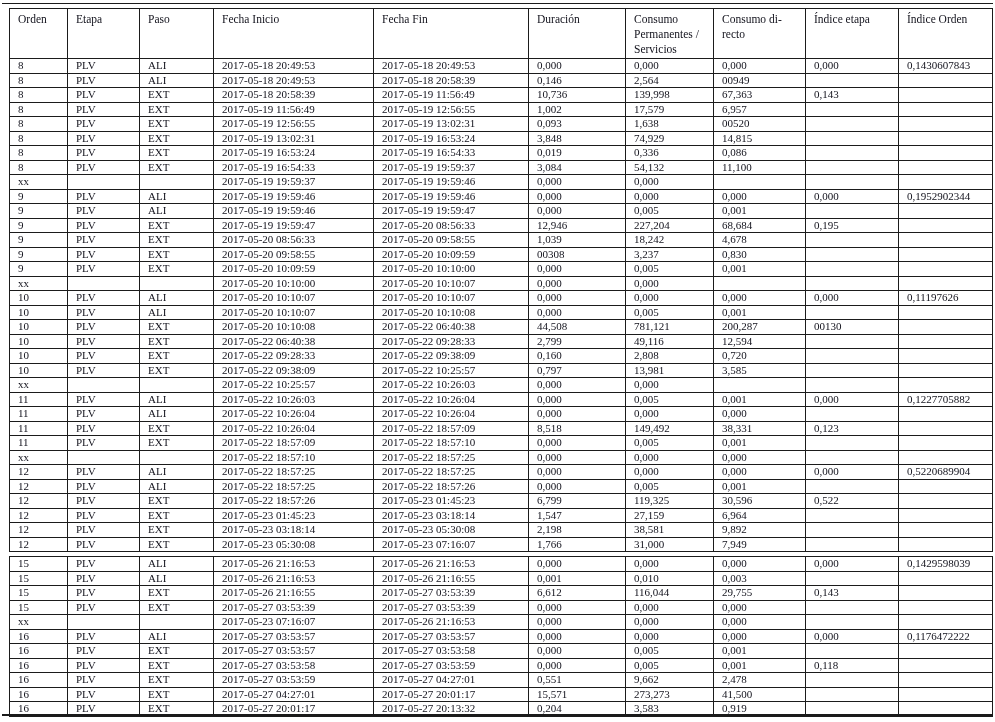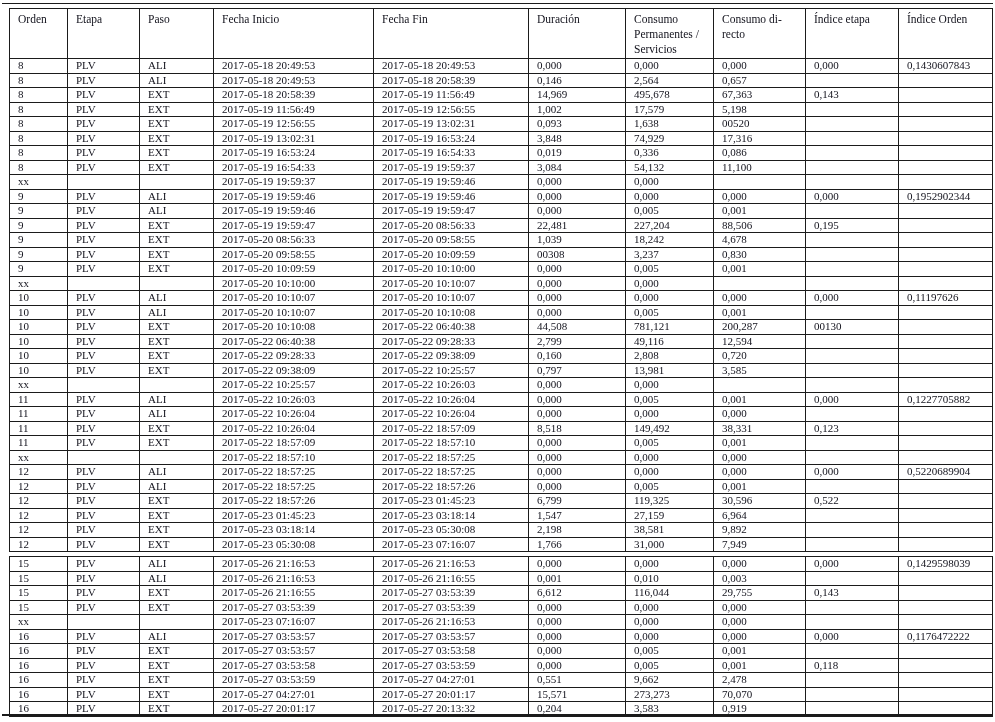--- a/index.html
+++ b/index.html
@@ -114,45 +114,45 @@
         <td>0,1430607843</td>
       </tr>
       <tr>
         <td>8</td>
         <td>PLV</td>
         <td>ALI</td>
         <td>2017-05-18 20:49:53</td>
         <td>2017-05-18 20:58:39</td>
         <td>0,146</td>
         <td>2,564</td>
-        <td>0,657</td>
+        <td>00949</td>
         <td></td>
         <td></td>
       </tr>
       <tr>
         <td>8</td>
         <td>PLV</td>
         <td>EXT</td>
         <td>2017-05-18 20:58:39</td>
         <td>2017-05-19 11:56:49</td>
-        <td>14,969</td>
-        <td>495,678</td>
+        <td>10,736</td>
+        <td>139,998</td>
         <td>67,363</td>
         <td>0,143</td>
         <td></td>
       </tr>
       <tr>
         <td>8</td>
         <td>PLV</td>
         <td>EXT</td>
         <td>2017-05-19 11:56:49</td>
         <td>2017-05-19 12:56:55</td>
         <td>1,002</td>
         <td>17,579</td>
-        <td>5,198</td>
+        <td>6,957</td>
         <td></td>
         <td></td>
       </tr>
       <tr>
         <td>8</td>
         <td>PLV</td>
         <td>EXT</td>
         <td>2017-05-19 12:56:55</td>
         <td>2017-05-19 13:02:31</td>
         <td>0,093</td>
@@ -162,21 +162,21 @@
         <td></td>
       </tr>
       <tr>
         <td>8</td>
         <td>PLV</td>
         <td>EXT</td>
         <td>2017-05-19 13:02:31</td>
         <td>2017-05-19 16:53:24</td>
         <td>3,848</td>
         <td>74,929</td>
-        <td>17,316</td>
+        <td>14,815</td>
         <td></td>
         <td></td>
       </tr>
       <tr>
         <td>8</td>
         <td>PLV</td>
         <td>EXT</td>
         <td>2017-05-19 16:53:24</td>
         <td>2017-05-19 16:54:33</td>
         <td>0,019</td>
@@ -232,23 +232,23 @@
         <td>0,001</td>
         <td></td>
         <td></td>
       </tr>
       <tr>
         <td>9</td>
         <td>PLV</td>
         <td>EXT</td>
         <td>2017-05-19 19:59:47</td>
         <td>2017-05-20 08:56:33</td>
-        <td>22,481</td>
+        <td>12,946</td>
         <td>227,204</td>
-        <td>88,506</td>
+        <td>68,684</td>
         <td>0,195</td>
         <td></td>
       </tr>
       <tr>
         <td>9</td>
         <td>PLV</td>
         <td>EXT</td>
         <td>2017-05-20 08:56:33</td>
         <td>2017-05-20 09:58:55</td>
         <td>1,039</td>
@@ -621,21 +621,21 @@
         <td></td>
       </tr>
       <tr>
         <td>16</td>
         <td>PLV</td>
         <td>EXT</td>
         <td>2017-05-27 04:27:01</td>
         <td>2017-05-27 20:01:17</td>
         <td>15,571</td>
         <td>273,273</td>
-        <td>70,070</td>
+        <td>41,500</td>
         <td></td>
         <td></td>
       </tr>
       <tr>
         <td>16</td>
         <td>PLV</td>
         <td>EXT</td>
         <td>2017-05-27 20:01:17</td>
         <td>2017-05-27 20:13:32</td>
         <td>0,204</td>

